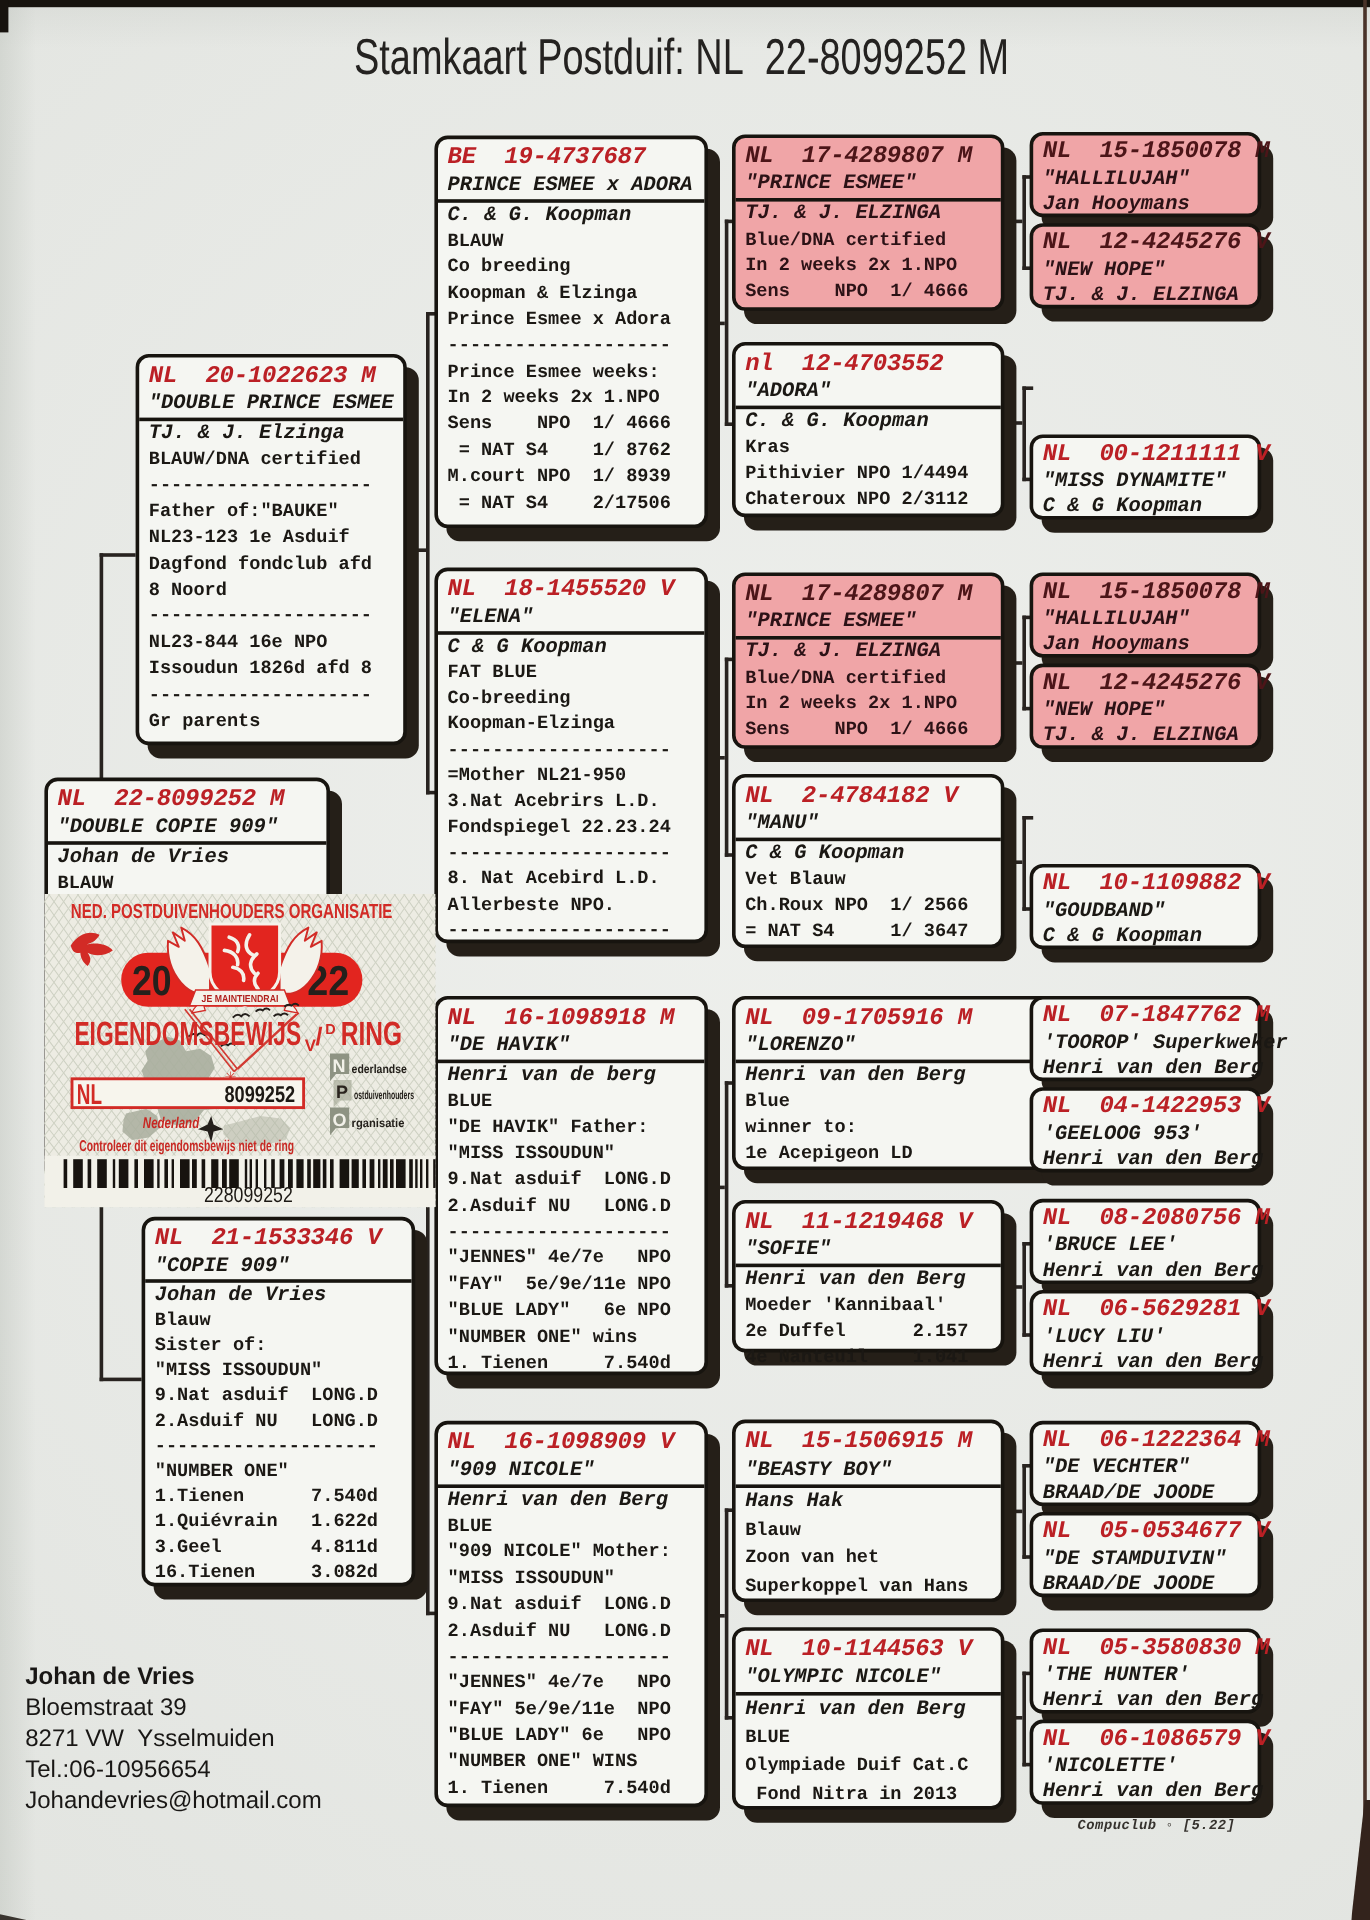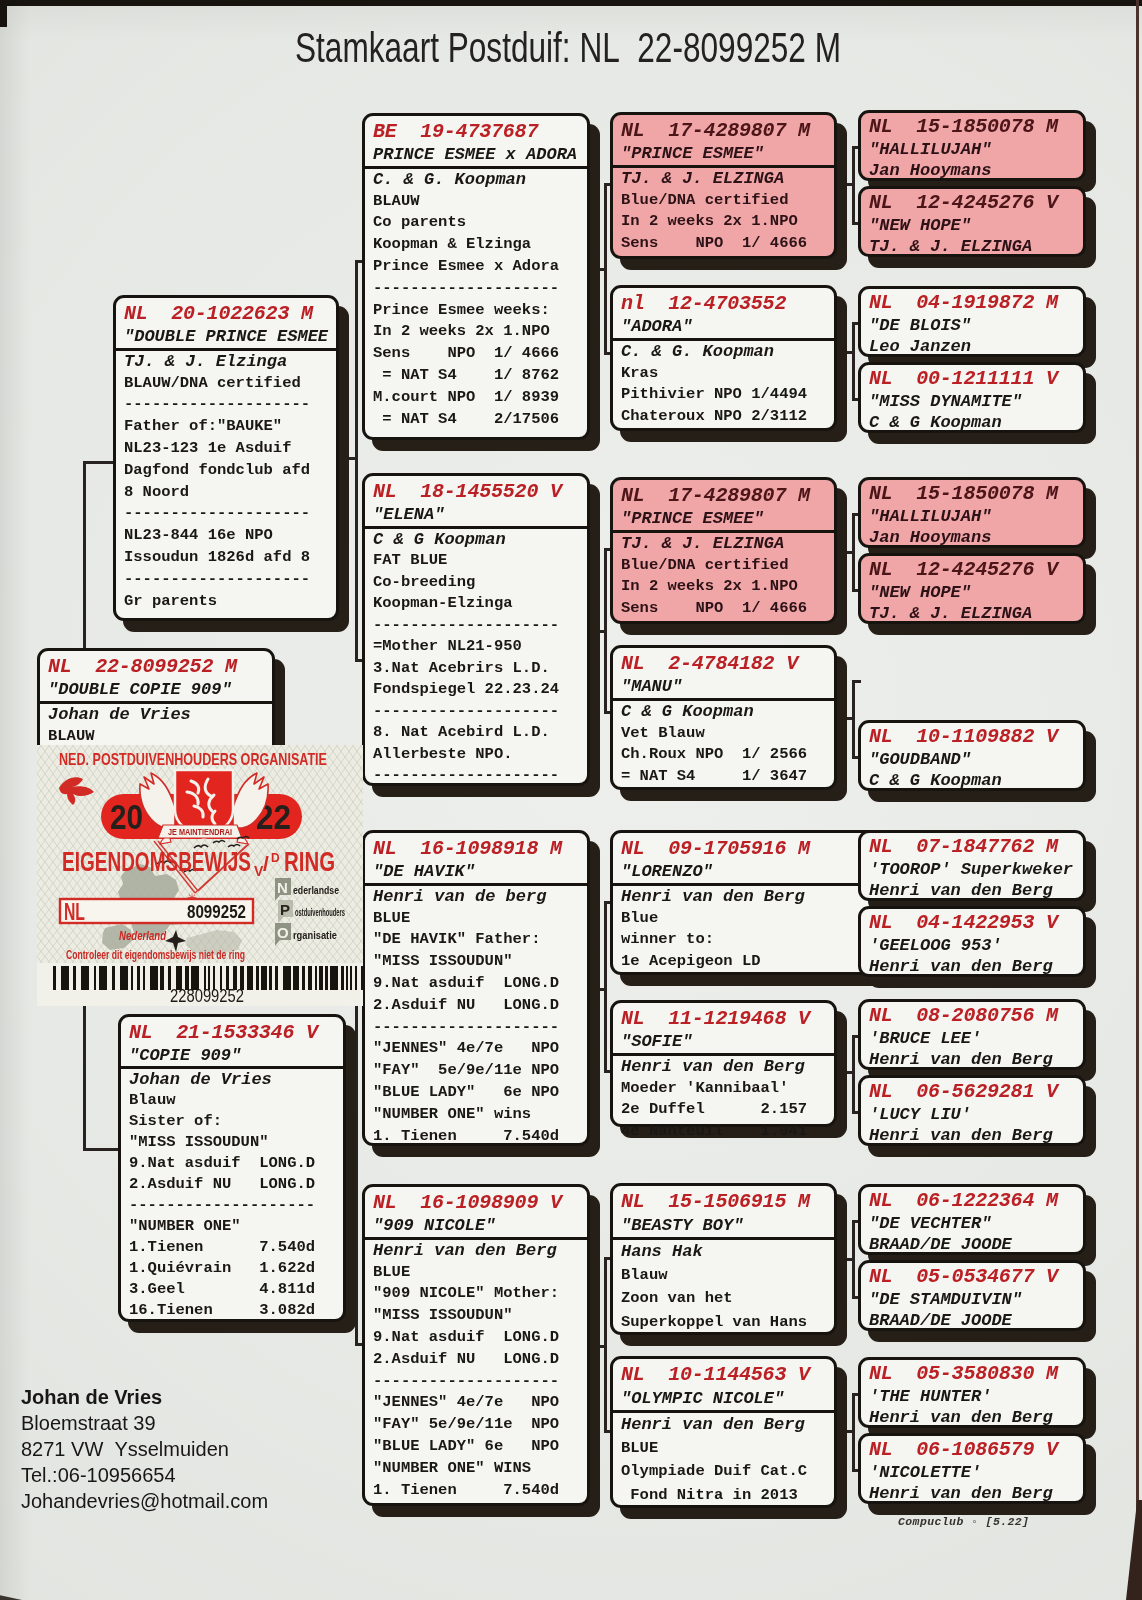--- a/index.html
+++ b/index.html
@@ -12,21 +12,21 @@
  box-shadow:10px 11px 0 #251f18;box-sizing:border-box}
 .pink{background:#f0a5a7}
 .box div,.sbox div{white-space:pre;font-weight:700;color:#1b1814;font-size:15.5px;
  line-height:21.8px;padding-left:8px}
 .box .hdr,.sbox .hdr{font-size:20px;font-style:italic;color:#bb2025;line-height:24px;
  padding-top:4px;letter-spacing:-0.2px}
 .box.pink .hdr,.sbox.pink .hdr{color:#4c1518}
 .box.pink div,.sbox.pink div{color:#2c1216}
 .box .nm{font-style:italic;border-bottom:3px solid #17140f;font-size:17px}
 .box .ow{font-style:italic;font-size:17px}
-.sbox{width:228px;height:71px}
+.sbox{width:193px;height:71px}
 .sbox .hdr{padding-top:2px}
 .sbox .snm,.sbox .sow{font-style:italic;font-size:17px;line-height:21px}
 .lh21 div{line-height:21px}
 .lh215 div{line-height:21.5px}
 .lh23 div{line-height:23.4px}
 .lh21 .hdr,.lh215 .hdr,.lh23 .hdr{line-height:24px}
 .ln{position:absolute;background:#282320}
 #title{position:absolute;left:295px;top:24px;font-family:"Liberation Sans",sans-serif;
  font-size:42px;color:#242220;transform:scaleX(.752);transform-origin:0 0;white-space:nowrap}
 #owner{position:absolute;left:21px;top:1384px;font-family:"Liberation Sans",sans-serif;
@@ -202,21 +202,21 @@
 <div class="b">1.Quiévrain   1.622d</div>
 <div class="b">3.Geel        4.811d</div>
 <div class="b">16.Tienen     3.082d</div>
 </div>
 
 <div class="box" style="left:362px;top:113px;width:228px;height:327px">
 <div class="hdr">BE  19-4737687</div>
 <div class="nm">PRINCE ESMEE x ADORA</div>
 <div class="ow">C. &amp; G. Koopman</div>
 <div class="b">BLAUW</div>
-<div class="b">Co parents</div>
+<div class="b">Co breeding</div>
 <div class="b">Koopman &amp; Elzinga</div>
 <div class="b">Prince Esmee x Adora</div>
 <div class="d">--------------------</div>
 <div class="b">Prince Esmee weeks:</div>
 <div class="b">In 2 weeks 2x 1.NPO</div>
 <div class="b">Sens    NPO  1/ 4666</div>
 <div class="b"> = NAT S4    1/ 8762</div>
 <div class="b">M.court NPO  1/ 8939</div>
 <div class="b"> = NAT S4    2/17506</div>
 </div>
@@ -349,25 +349,20 @@
       <div class="snm">"HALLILUJAH"</div>
       <div class="sow">Jan Hooymans</div>
     </div>
 
 <div class="sbox pink" style="left:858px;top:186px">
       <div class="hdr">NL  12-4245276 V</div>
       <div class="snm">"NEW HOPE"</div>
       <div class="sow">TJ. &amp; J. ELZINGA</div>
     </div>
 
-<div class="sbox" style="left:858px;top:286px">
-      <div class="hdr">NL  04-1919872 M</div>
-      <div class="snm">"DE BLOIS"</div>
-      <div class="sow">Leo Janzen</div>
-    </div>
 
 <div class="sbox" style="left:858px;top:362px">
       <div class="hdr">NL  00-1211111 V</div>
       <div class="snm">"MISS DYNAMITE"</div>
       <div class="sow">C &amp; G Koopman</div>
     </div>
 
 <div class="sbox pink" style="left:858px;top:477px">
       <div class="hdr">NL  15-1850078 M</div>
       <div class="snm">"HALLILUJAH"</div>

